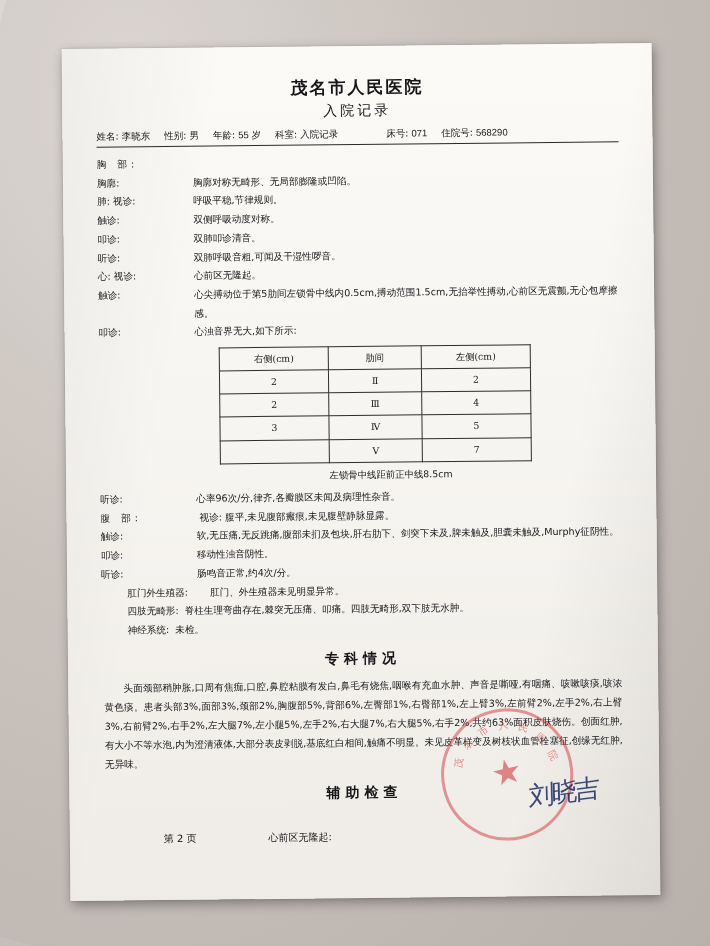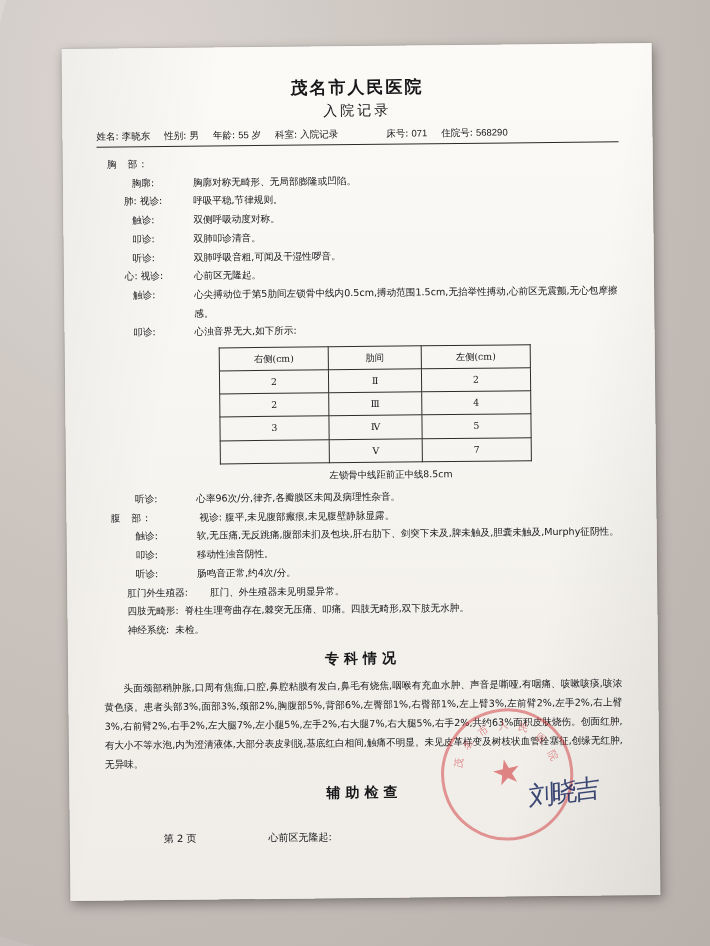--- a/index.html
+++ b/index.html
@@ -86,21 +86,21 @@
   .idrow .val { font-family: Liberation Sans, sans-serif; margin-top: 40px; }
 
   .body {
     font-size: 9.6px;
     line-height: 1.95;
   }
   .line { display: flex; align-items: baseline; }
   .lbl {
     flex: 0 0 auto;
     width: 62px;
-    text-align: center;
+    text-align: left;
     padding-right: 4px;
     letter-spacing: 4px;
   }
   .lbl.ind { width: 92px; letter-spacing: 0px; }
   .txt { flex: 1 1 auto; }
   .sec { margin-top: 1px; }
 
   table.pct {
     border-collapse: collapse;
     margin: 6px 0 2px 120px;

